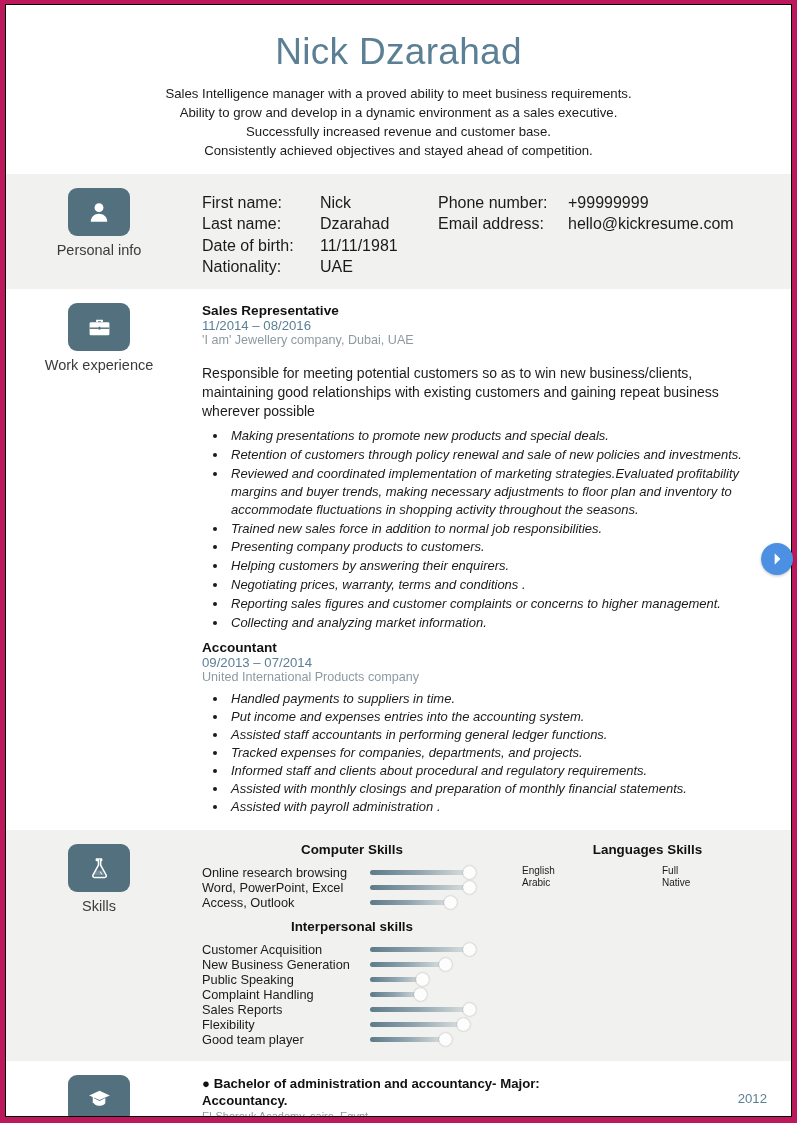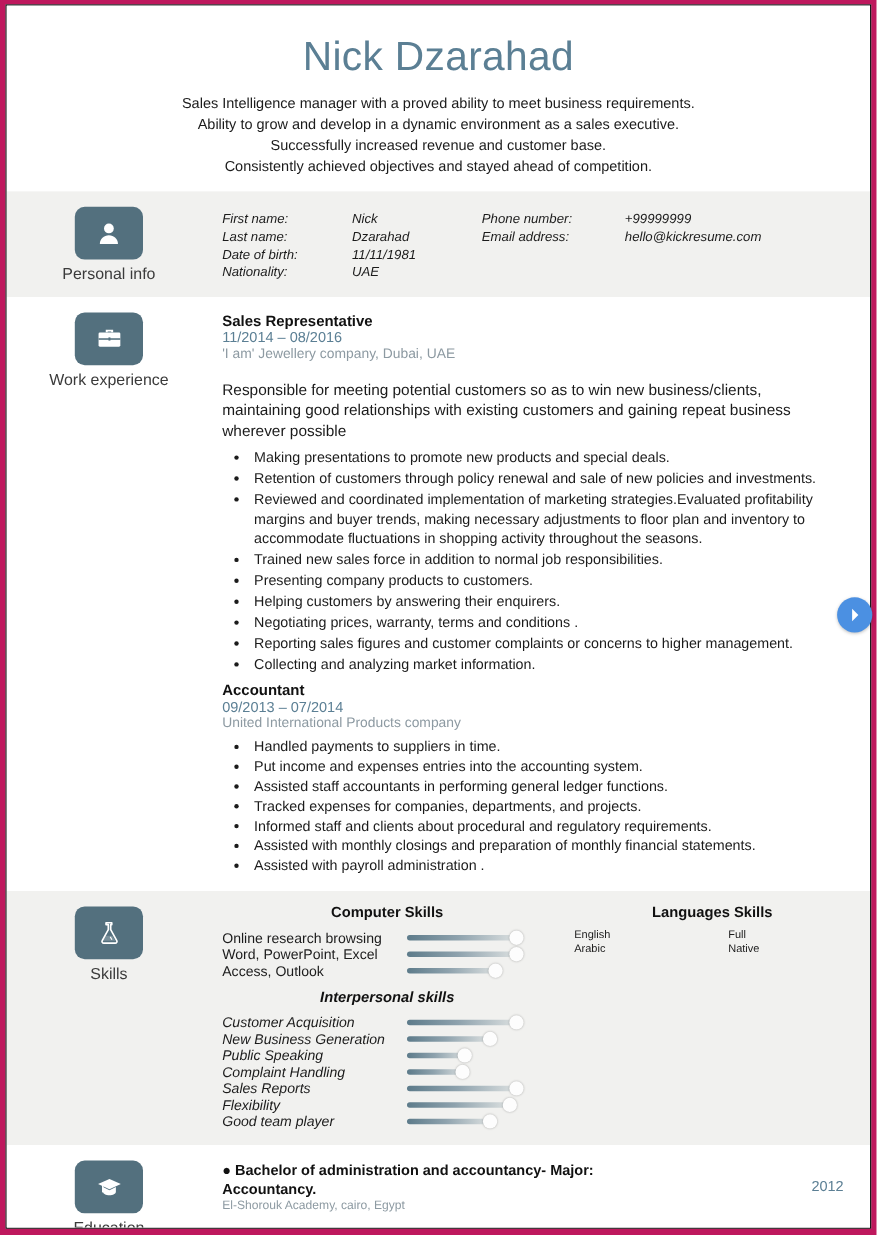--- a/index.html
+++ b/index.html
@@ -82,24 +82,23 @@
   }
 
   
   .pinfo-grid {
     display: flex;
     padding-top: 4px;
   }
   .pinfo-block { display: flex; }
   .pinfo-block.first { width: 236px; }
   .pinfo-keys, .pinfo-vals {
-    font-size: 12px;
+    font-size: 16px;
     color: #1b1b1b;
     line-height: 1.33;
-    font-style: italic;
   }
   .pinfo-keys { width: 118px; }
   .pinfo-vals { width: 118px; }
   .pinfo-block.second .pinfo-keys { width: 130px; }
   .pinfo-block.second .pinfo-vals { width: auto; }
 
   
   .job { margin-bottom: 2px; }
   .job-head {
     display: flex;
@@ -125,20 +124,21 @@
   .job-desc {
     font-size: 14px;
     color: #1b1b1b;
     line-height: 1.35;
     margin-top: 17px;
   }
   ul.bullets {
     margin: 6px 0 0 0;
     padding-left: 26px;
     list-style: disc;
+    font-style: italic;
   }
   ul.bullets li {
     font-size: 13px;
     color: #1b1b1b;
     line-height: 1.38;
     margin: 0 0 1px 0;
     padding-left: 3px;
   }
   ul.bullets.tight li { margin-bottom: 0px; }
 
@@ -191,21 +191,21 @@
     box-shadow: 0 0 2px rgba(0,0,0,0.30);
     top: 1px;
   }
   .lang-row {
     display: flex;
     font-size: 10px;
     color: #1b1b1b;
     line-height: 1.19;
   }
   .lang-name { width: 140px; }
-  .interpersonal-wrap { width: 300px; margin-top: 9px; font-style: italic; }
+  .interpersonal-wrap { width: 300px; margin-top: 9px; }
 
   
   .edu-row {
     display: flex;
     justify-content: space-between;
     align-items: flex-start;
   }
   .edu-left { flex: 1; padding-right: 20px; }
   .edu-degree {
     font-size: 13.2px;

